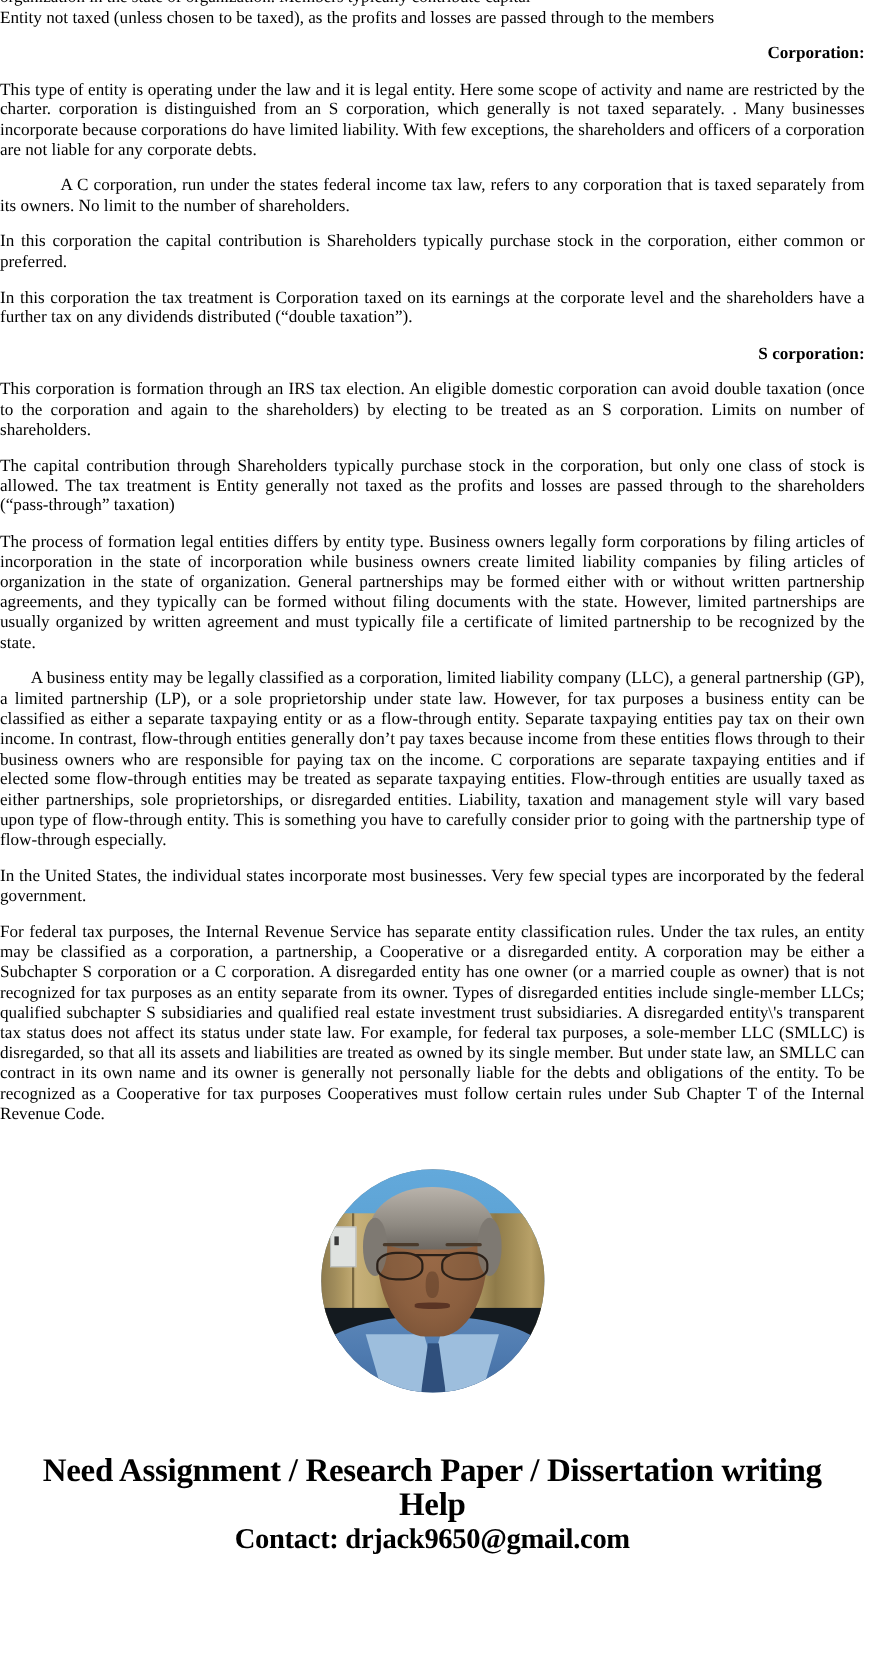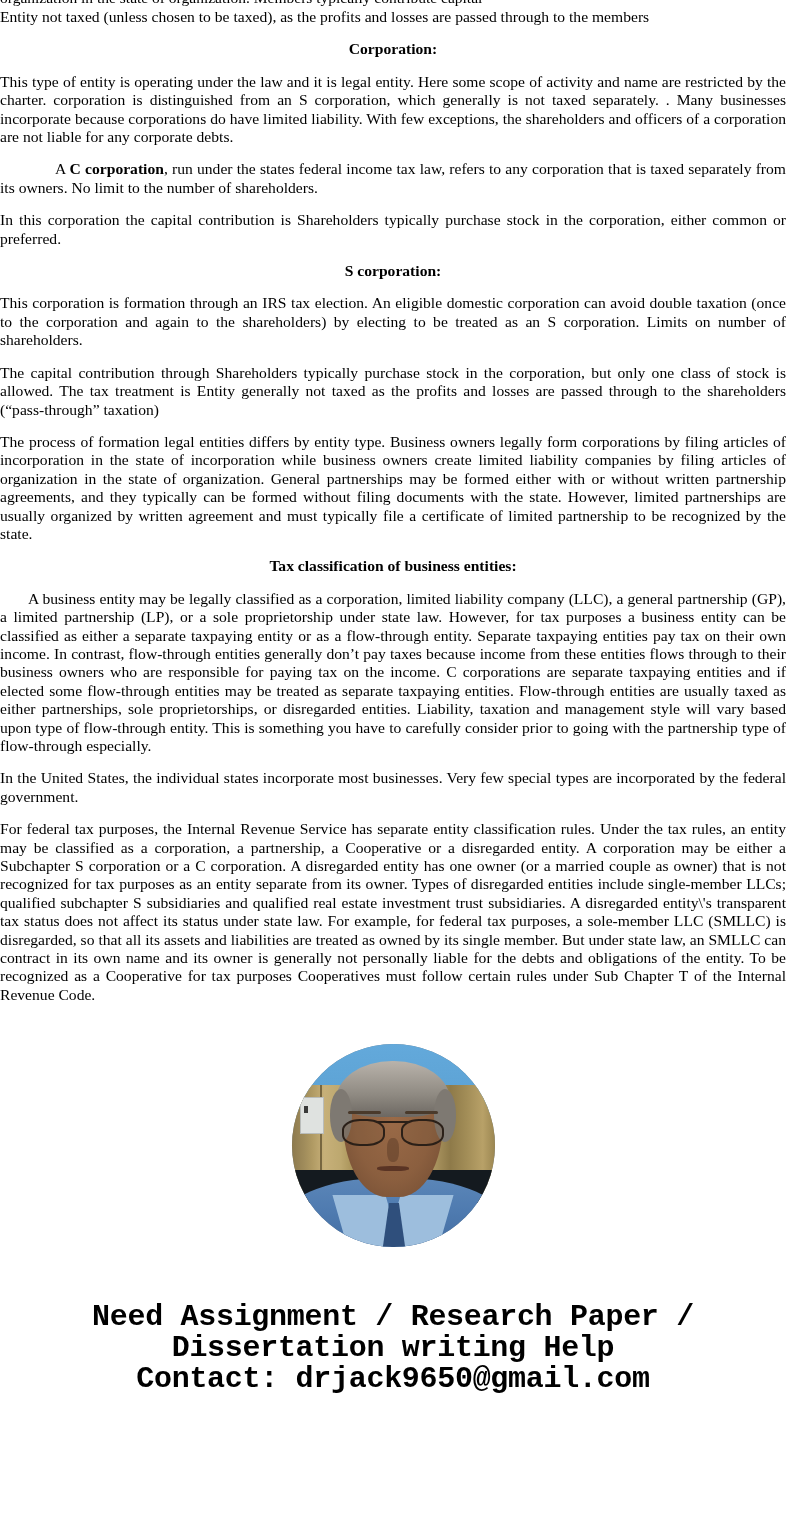--- a/index.html
+++ b/index.html
@@ -50,23 +50,23 @@
     text-indent: 55px;
   }
   p.indent-small {
     text-indent: 28px;
   }
   h2.heading {
     font-size: 15.6px;
     line-height: 18.4px;
     font-weight: bold;
     margin: 0 0 14px 0;
-    text-align: center;
-  }
-  .b { font-weight: bold; }
+    text-align: right;
+  }
+  .b { font-weight: normal; }
 
   
   .portrait-wrap {
     margin-top: 40px;
     height: 208px;
     display: flex;
     align-items: flex-start;
     justify-content: center;
   }
   .portrait {
@@ -265,33 +265,33 @@
     width: 16%;
     height: 2.5%;
     background: #5a3424;
     border-radius: 40%;
   }
 
   
   .promo {
     margin-top: 50px;
     text-align: center;
-    font-family: Liberation Mono, monospace;
+    font-family: Liberation Serif, serif;
     font-weight: bold;
     color: #000000;
     letter-spacing: -0.3px;
   }
   .promo .line1 {
     font-size: 30px;
     line-height: 31px;
     display: block;
     padding: 0 10px;
   }
   .promo .line2 {
-    font-size: 30px;
+    font-size: 26px;
     line-height: 31px;
     display: block;
     margin-top: 0px;
   }
 </style>
 </head>
 <body>
 
 <div class="page">
 
@@ -302,31 +302,31 @@
   <p class="body">Entity not taxed (unless chosen to be taxed), as the profits and losses are passed through to the members</p>
 
   <h2 class="heading">Corporation:</h2>
 
   <p class="body">This type of entity is operating under the law and it is legal entity. Here some scope of activity and name are restricted by the charter. corporation is distinguished from an S corporation, which generally is not taxed separately. . Many businesses incorporate because corporations do have limited liability. With few exceptions, the shareholders and officers of a corporation are not liable for any corporate debts.</p>
 
   <p class="body indent"><span>A </span><span class="b">C corporation</span><span>, run under the states federal income tax law, refers to any corporation that is taxed separately from its owners. No limit to the number of shareholders.</span></p>
 
   <p class="body">In this corporation the capital contribution is Shareholders typically purchase stock in the corporation, either common or preferred.</p>
 
+  <p class="body">In this corporation the tax treatment is Corporation taxed on its earnings at the corporate level and the shareholders have a further tax on any dividends distributed (“double taxation”).</p>
 
   <h2 class="heading">S corporation:</h2>
 
   <p class="body">This corporation is formation through an IRS tax election. An eligible domestic corporation can avoid double taxation (once to the corporation and again to the shareholders) by electing to be treated as an S corporation. Limits on number of shareholders.</p>
 
   <p class="body">The capital contribution through Shareholders typically purchase stock in the corporation, but only one class of stock is allowed. The tax treatment is Entity generally not taxed as the profits and losses are passed through to the shareholders (“pass-through” taxation)</p>
 
 
   <p class="body">The process of formation legal entities differs by entity type. Business owners legally form corporations by filing articles of incorporation in the state of incorporation while business owners create limited liability companies by filing articles of organization in the state of organization. General partnerships may be formed either with or without written partnership agreements, and they typically can be formed without filing documents with the state. However, limited partnerships are usually organized by written agreement and must typically file a certificate of limited partnership to be recognized by the state.</p>
 
-  <h2 class="heading">Tax classification of business entities:</h2>
 
   <p class="body indent-small">A business entity may be legally classified as a corporation, limited liability company (LLC), a general partnership (GP), a limited partnership (LP), or a sole proprietorship under state law. However, for tax purposes a business entity can be classified as either a separate taxpaying entity or as a flow-through entity. Separate taxpaying entities pay tax on their own income. In contrast, flow-through entities generally don’t pay taxes because income from these entities flows through to their business owners who are responsible for paying tax on the income. C corporations are separate taxpaying entities and if elected some flow-through entities may be treated as separate taxpaying entities. Flow-through entities are usually taxed as either partnerships, sole proprietorships, or disregarded entities. Liability, taxation and management style will vary based upon type of flow-through entity. This is something you have to carefully consider prior to going with the partnership type of flow-through especially.</p>
 
   <p class="body">In the United States, the individual states incorporate most businesses. Very few special types are incorporated by the federal government.</p>
 
   <p class="body">For federal tax purposes, the Internal Revenue Service has separate entity classification rules. Under the tax rules, an entity may be classified as a corporation, a partnership, a Cooperative or a disregarded entity. A corporation may be either a Subchapter S corporation or a C corporation. A disregarded entity has one owner (or a married couple as owner) that is not recognized for tax purposes as an entity separate from its owner. Types of disregarded entities include single-member LLCs; qualified subchapter S subsidiaries and qualified real estate investment trust subsidiaries. A disregarded entity\'s transparent tax status does not affect its status under state law. For example, for federal tax purposes, a sole-member LLC (SMLLC) is disregarded, so that all its assets and liabilities are treated as owned by its single member. But under state law, an SMLLC can contract in its own name and its owner is generally not personally liable for the debts and obligations of the entity. To be recognized as a Cooperative for tax purposes Cooperatives must follow certain rules under Sub Chapter T of the Internal Revenue Code.</p>
 
   <div class="portrait-wrap">
     <div class="portrait">
       <div class="ph-sky"></div>

